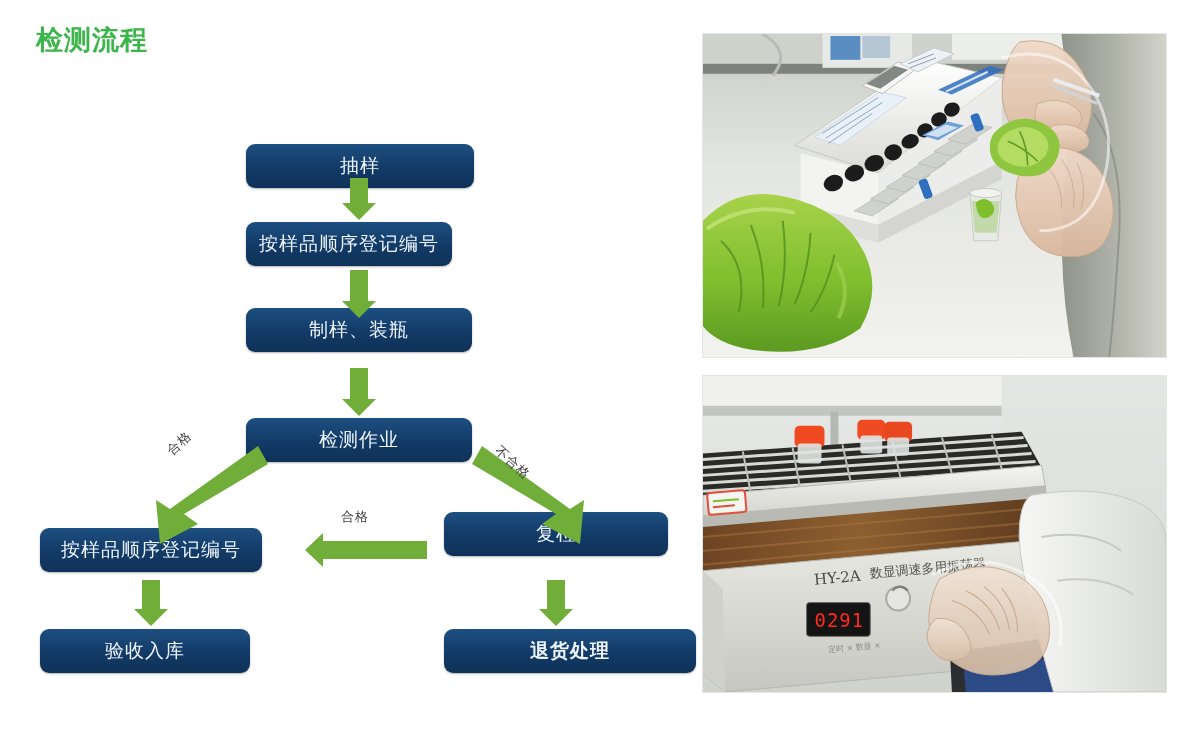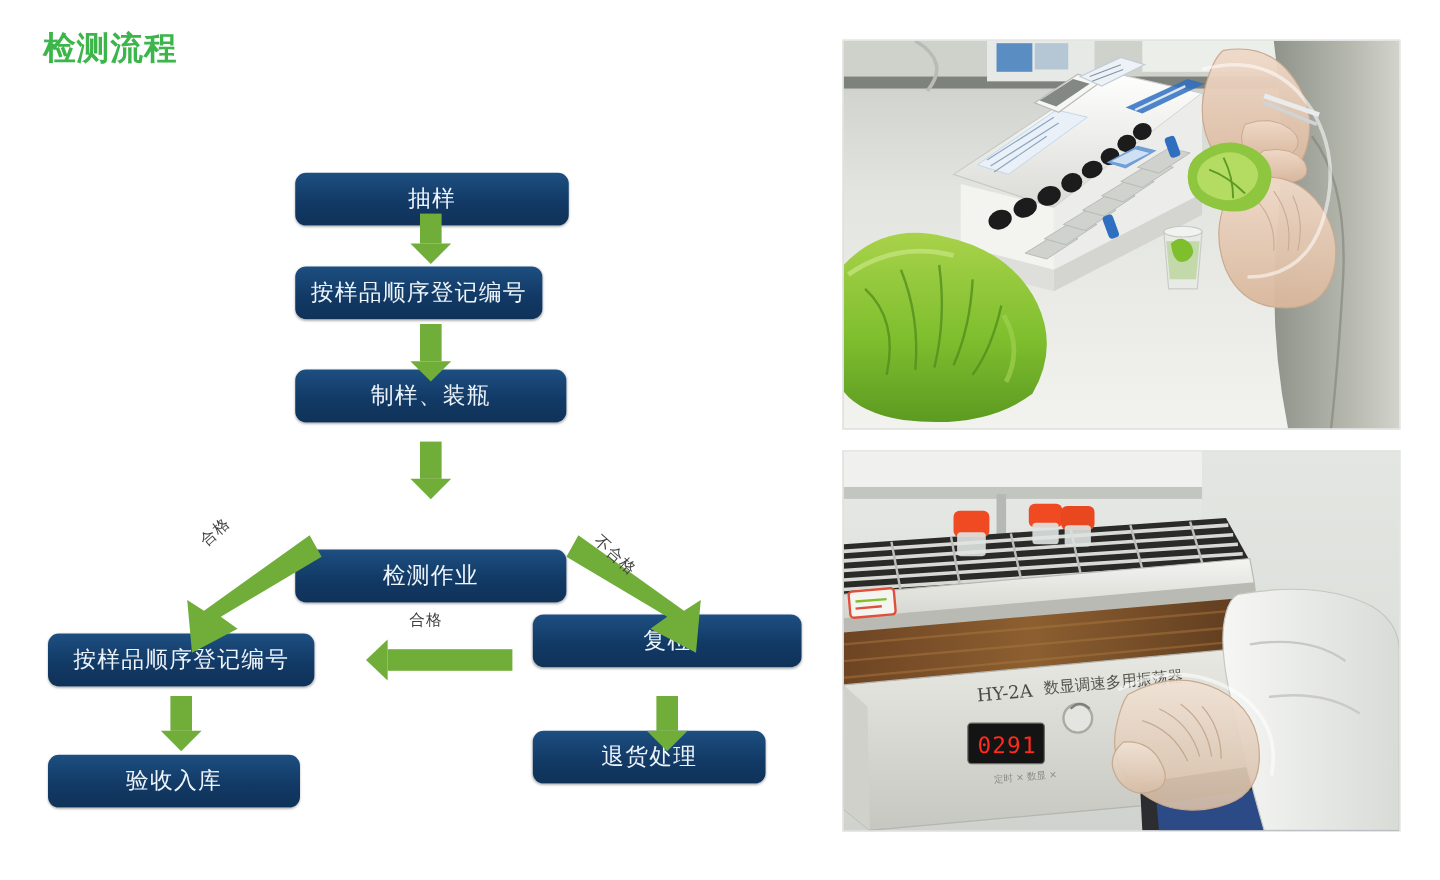--- a/index.html
+++ b/index.html
@@ -28,25 +28,25 @@
     display:flex;align-items:center;justify-content:center;
     font-size:19px;
     letter-spacing:1px;
     white-space:nowrap;
     box-sizing:border-box;
   }
 
   .n-sampling       {left:246px; top:144px; width:228px; height:44px;}
   .n-register       {left:246px; top:222px; width:206px; height:44px;}
   .n-prepare        {left:246px; top:308px; width:226px; height:44px;}
-  .n-testing        {left:246px; top:418px; width:226px; height:44px;margin-top:40px;}
+  .n-testing        {left:246px; top:418px; width:226px; height:44px;}
   .n-report         {left:40px;  top:528px; width:222px; height:44px;}
   .n-retest         {left:444px; top:512px; width:224px; height:44px;}
   .n-warehouse      {left:40px;  top:629px; width:210px; height:44px;}
-  .n-return         {left:444px; top:609px; width:194px; height:44px;}
+  .n-return         {left:444px; top:629px; width:252px; height:44px;font-weight:bold;}
 
   
   .v-arrow{position:absolute;width:34px;}
   .v-arrow .shaft{
     position:absolute;left:8px;top:0;width:18px;
     background:#70AD39;
   }
   .v-arrow .head{
     position:absolute;left:0;width:0;height:0;
     border-left:17px solid transparent;

